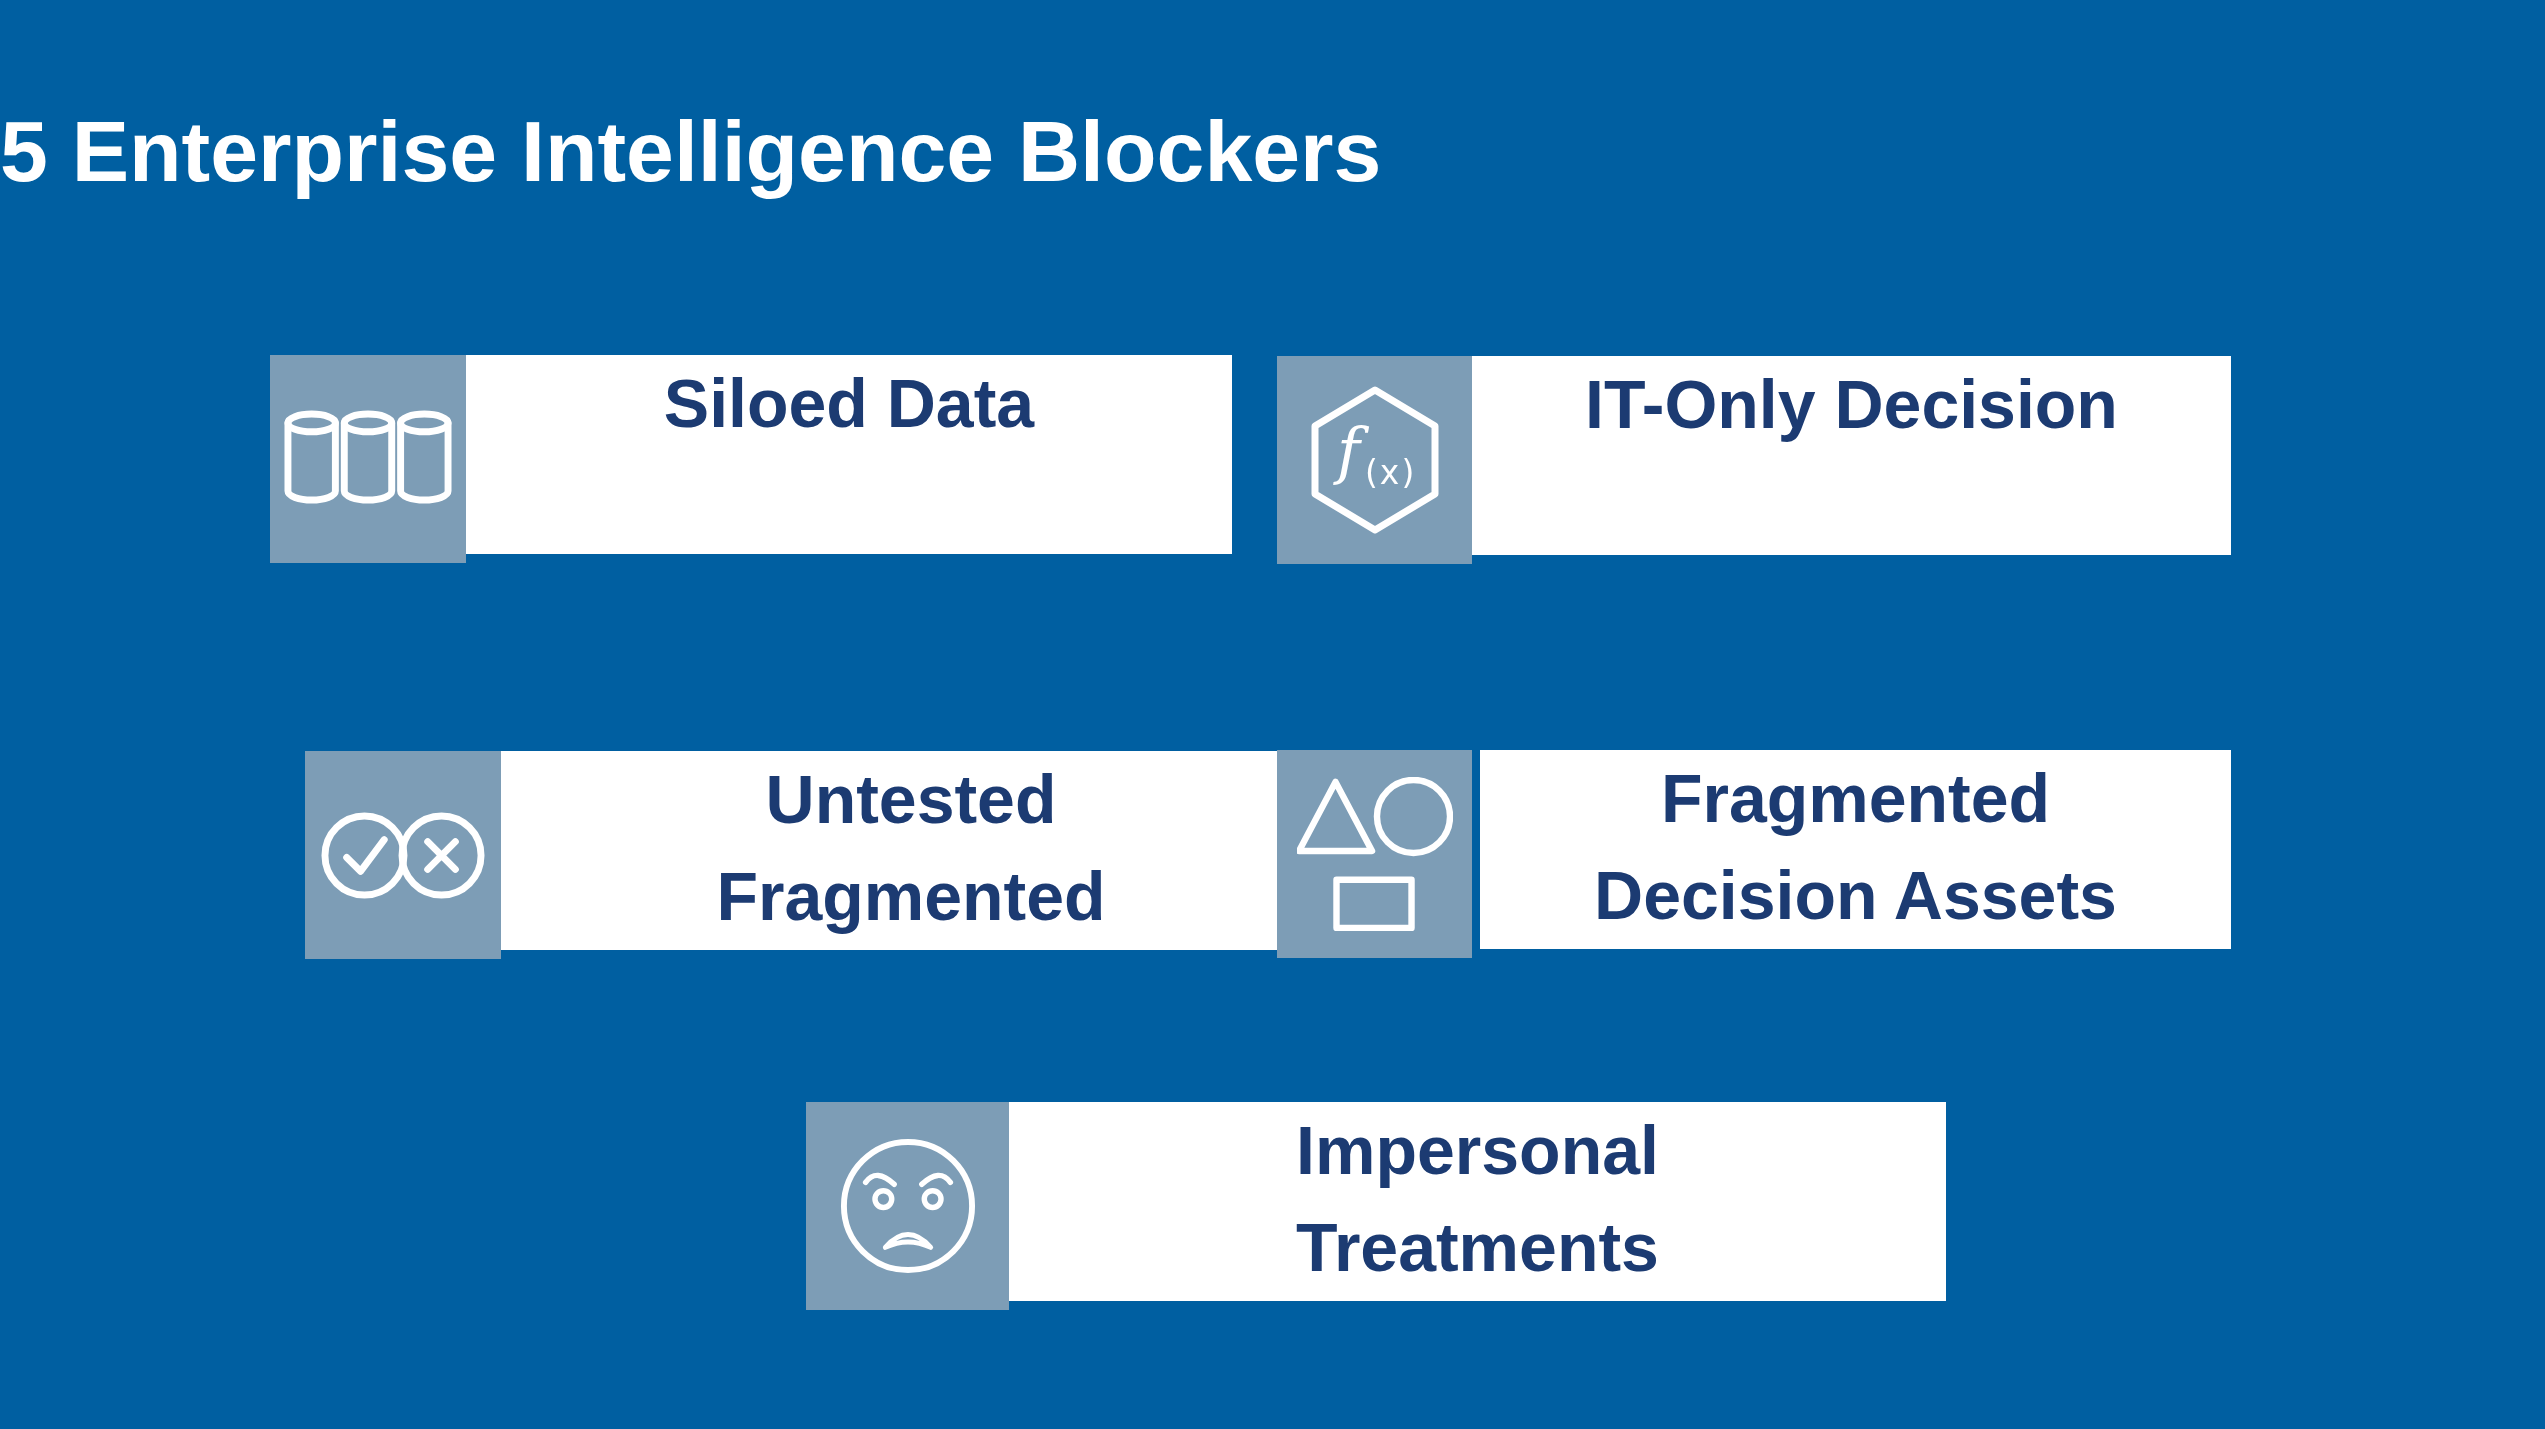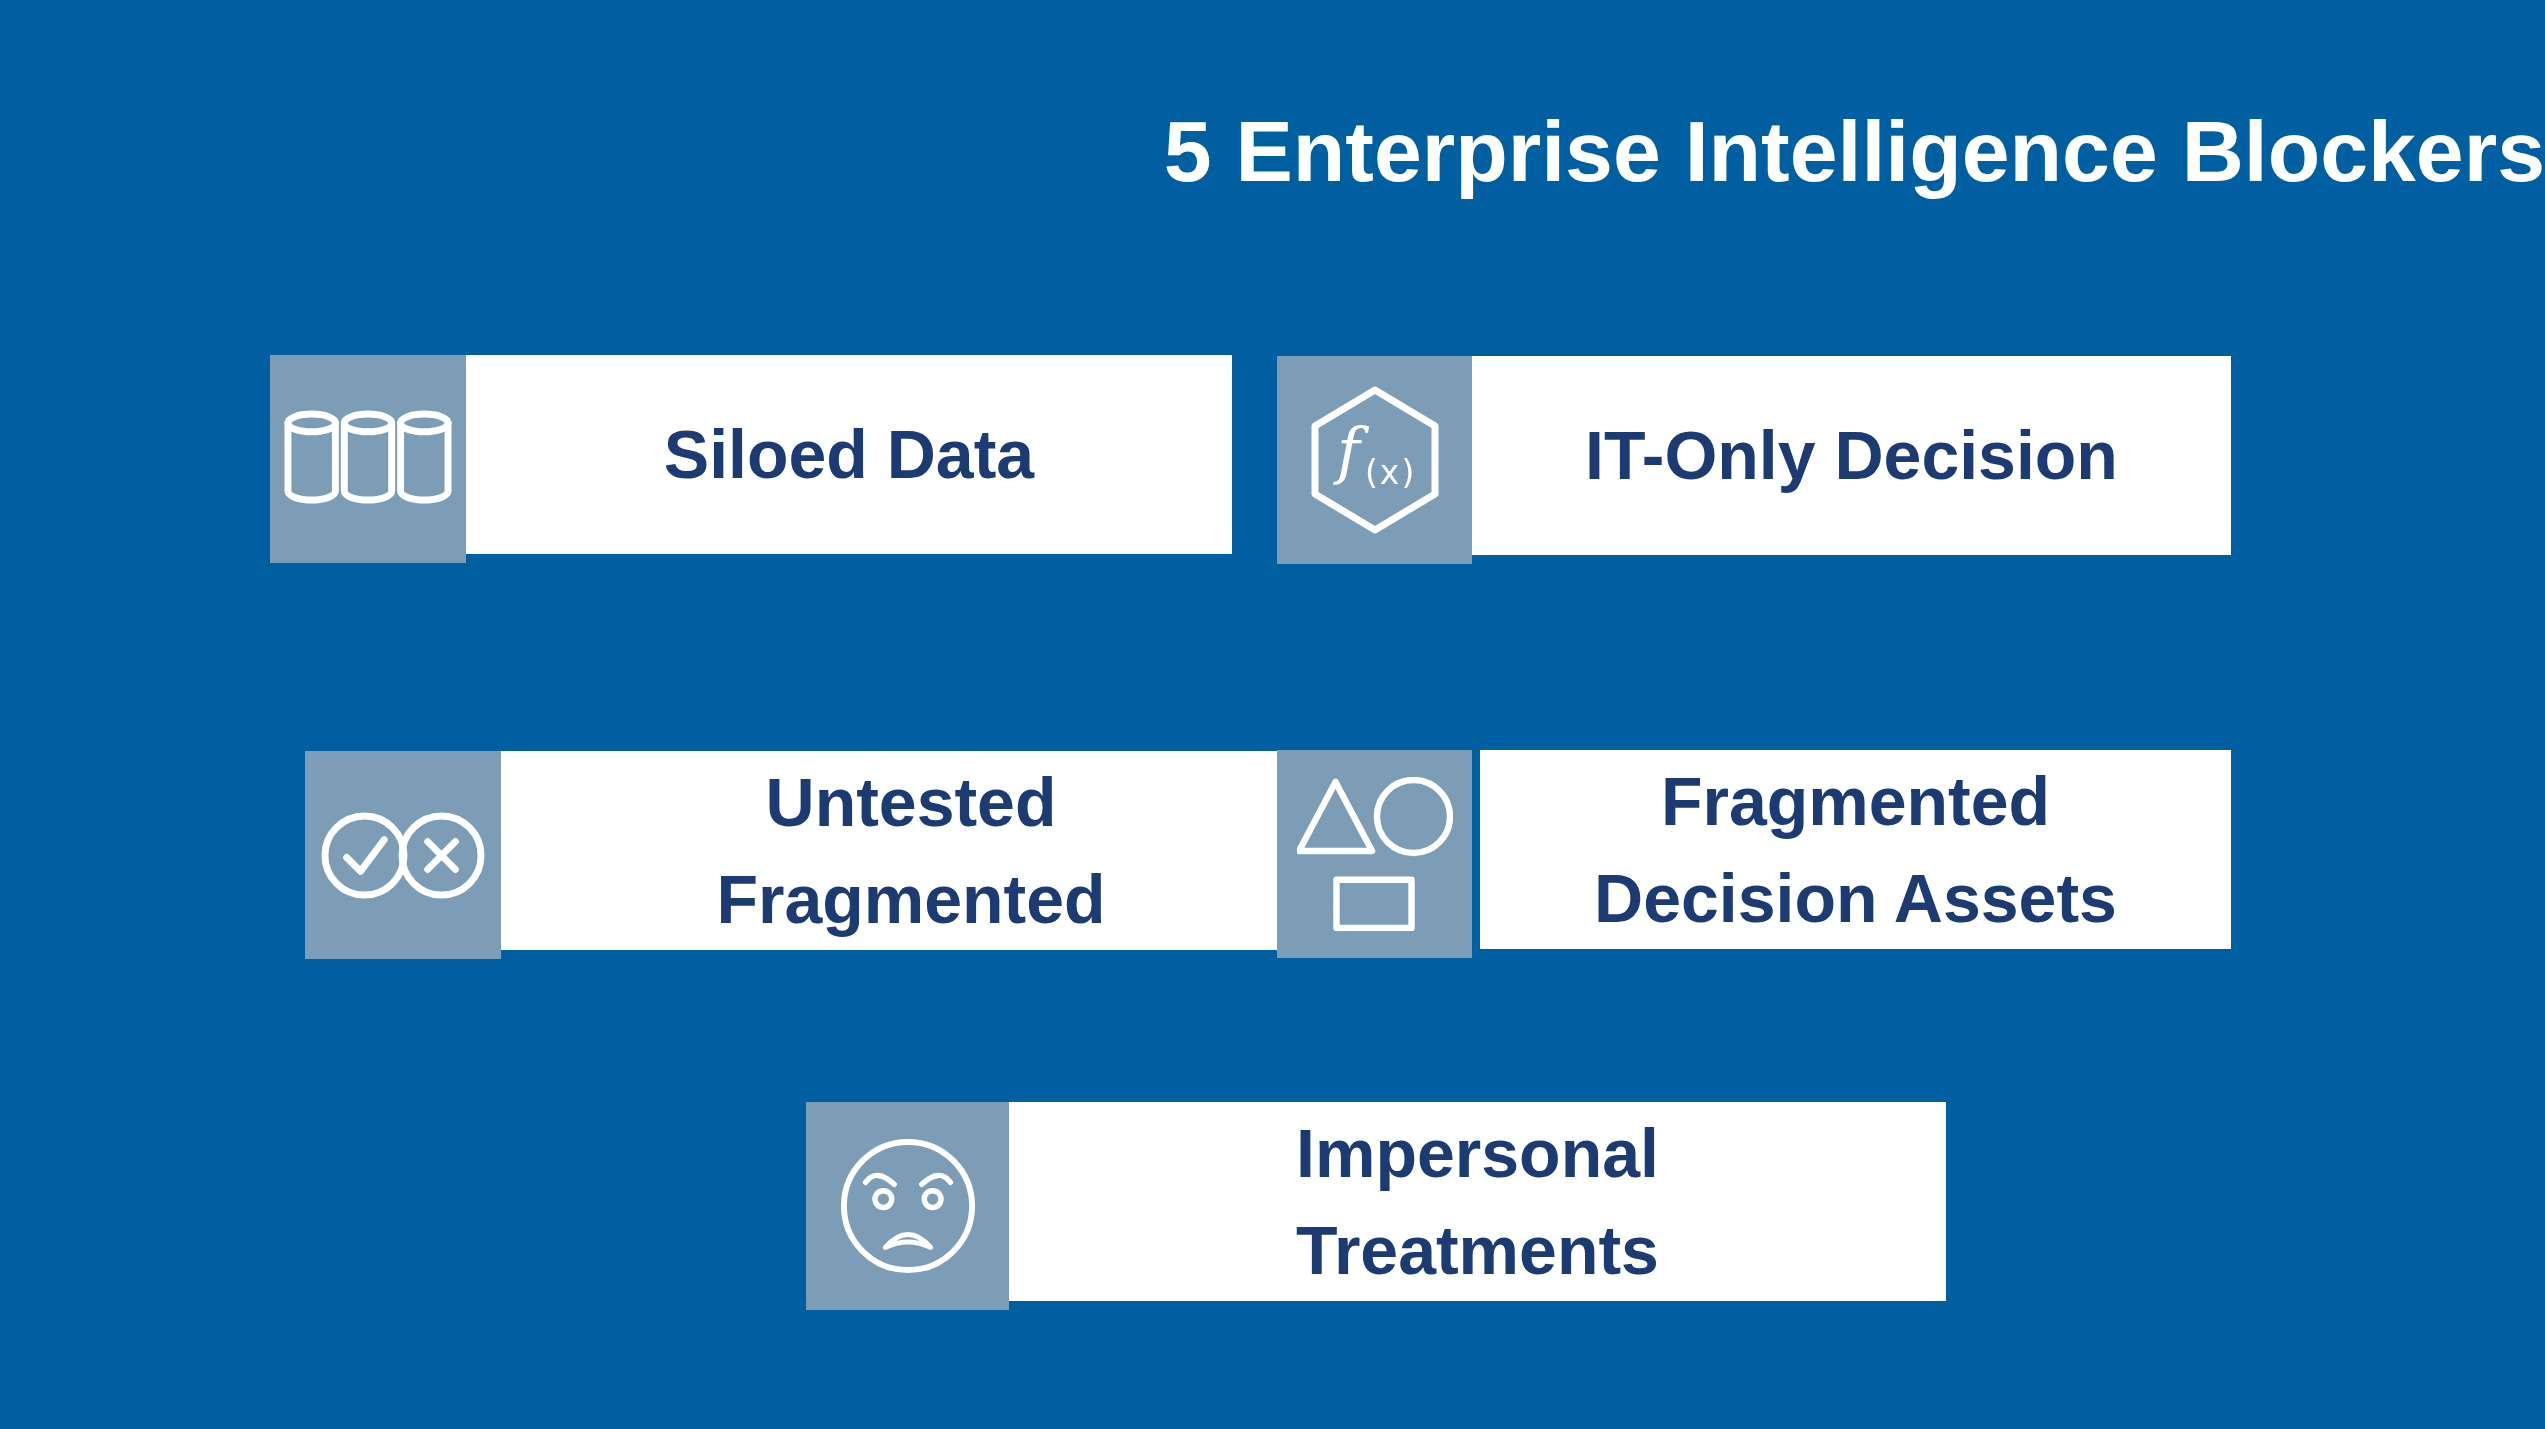--- a/index.html
+++ b/index.html
@@ -5,32 +5,32 @@
   html,body{margin:0;padding:0;background:#005fa1;}
   #canvas{
     position:relative;
     width:2545px;height:1429px;
     background:#005fa1;
     overflow:hidden;
     font-family:"Liberation Sans",sans-serif;
   }
   .title{
     position:absolute;top:106px;left:0;width:100%;
-    margin:0;text-align:right;
+    margin:0;text-align:left;
     color:#ffffff;font-size:86px;font-weight:700;letter-spacing:0;
     line-height:1.05;
   }
   .card{position:absolute;display:flex;align-items:flex-start;}
   .icon-box{
     background:#7d9db6;height:208px;flex:none;
     display:flex;align-items:center;justify-content:center;
   }
   .panel{
     background:#ffffff;height:199px;flex:1;
-    display:flex;align-items:center;justify-content:center;
+    display:flex;justify-content:center;
   }
   .label{
     color:#1c3b72;font-size:68px;font-weight:700;
     text-align:center;line-height:1.42;letter-spacing:0;
   }
   .label span{display:block;}
   .icn{stroke:#ffffff;fill:none;stroke-linecap:round;stroke-linejoin:round;}
   .icn text{fill:#ffffff;stroke:none;}
 </style>
 </head>

